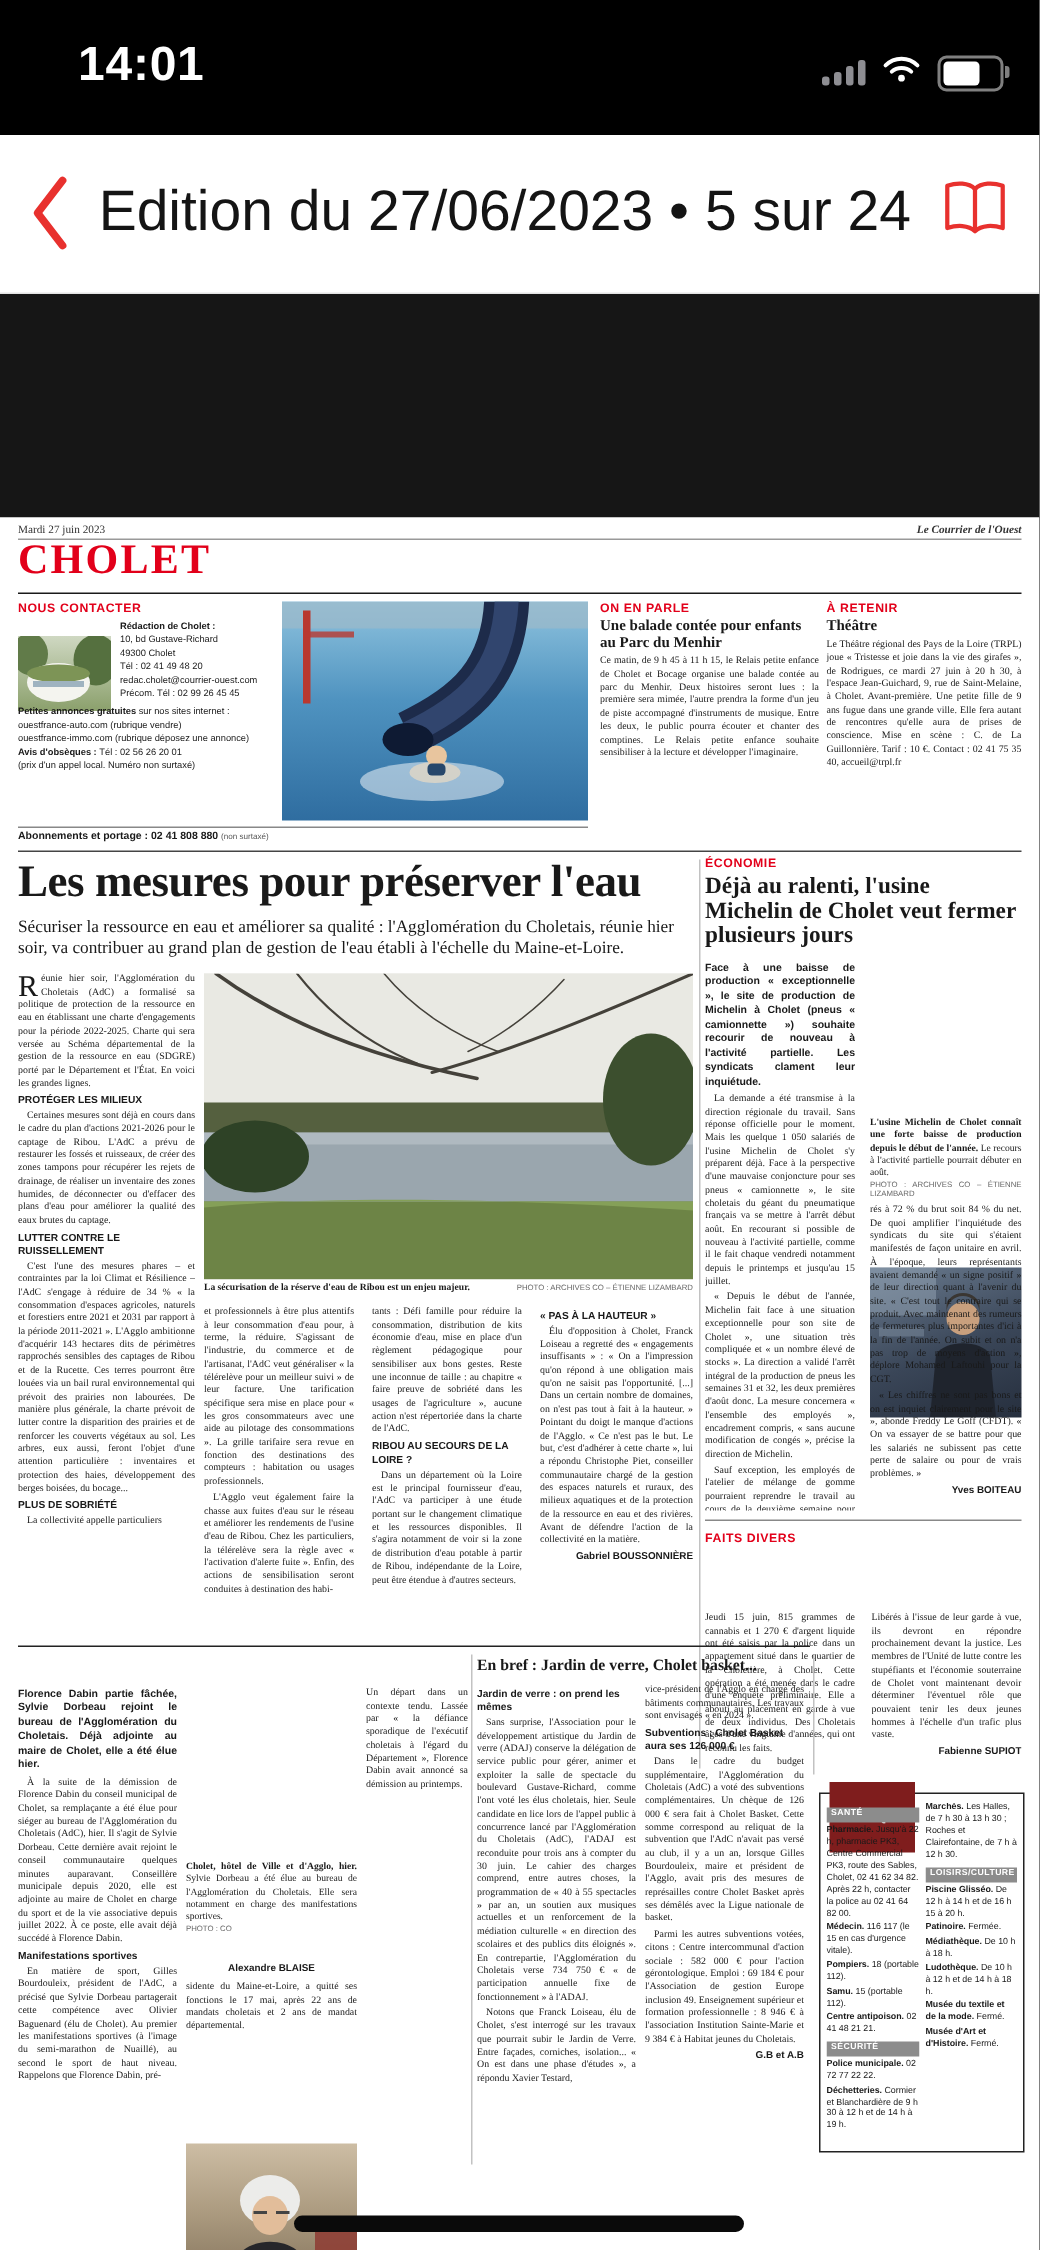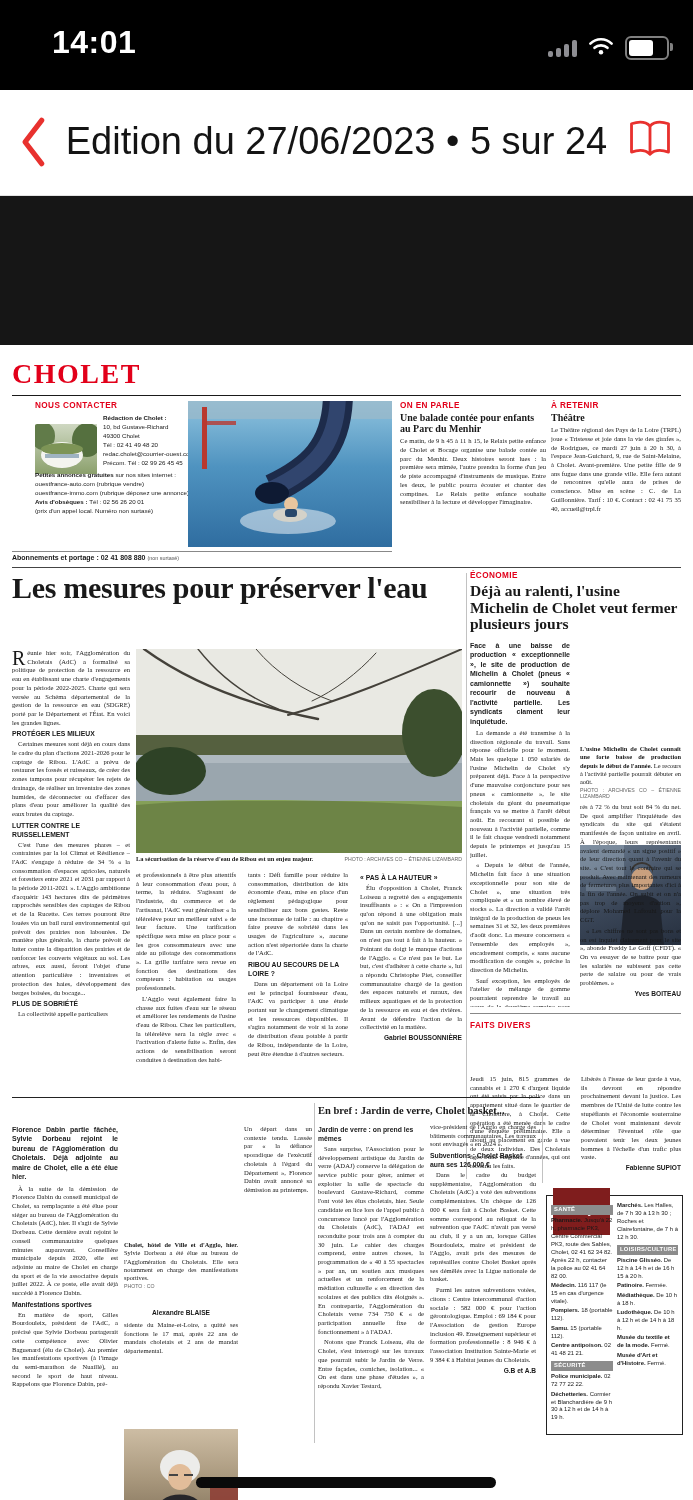--- a/index.html
+++ b/index.html
@@ -117,26 +117,30 @@
           <path d="M23 7 L23 33" stroke="#e8312e" stroke-width="2.6"></path>
         </svg>
       </span>
     </div>
   </div>
 
   <div class="letterbox"></div>
 
   <div id="page">
 
+    <div class="abs masthead">
+      <span>Mardi 27 juin 2023</span>
+      <span style="font-weight:700;font-style:italic;">Le Courrier de l'Ouest</span>
+    </div>
     <div class="abs section-title">CHOLET</div>
     <div class="hr" style="left:12px;right:12px;top:50px;background:#1a1a1a;"></div>
 
     <div class="abs" style="left:12px;right:12px;top:56px;height:162px;">
 
-      <div class="abs" style="left:0;top:0;width:172px;margin-left:23px;">
+      <div class="abs" style="left:0;top:0;width:172px;">
         <div class="lbl">NOUS CONTACTER</div>
         <div class="abs photo ph-building" style="left:0;top:14px;width:62px;height:50px;">
           <svg viewBox="0 0 62 50" preserveAspectRatio="none">
             <ellipse cx="52" cy="16" rx="15" ry="17" fill="#55703f"></ellipse>
             <ellipse cx="8" cy="12" rx="12" ry="14" fill="#617b49"></ellipse>
             <ellipse cx="27" cy="31" rx="21" ry="13" fill="#f4f4ef"></ellipse>
             <ellipse cx="27" cy="25" rx="21" ry="6" fill="#7d9456"></ellipse>
             <rect x="10" y="30" width="34" height="4" fill="#9fb3c0"></rect>
           </svg>
         </div>
@@ -187,20 +191,21 @@
       <div class="abs sub-line" style="left:0;top:150px;width:380px;">
         <strong>Abonnements et portage :</strong>
         <strong>02 41 808 880</strong>
         <span style="font-size:5.4px;color:#555;">(non surtaxé)</span>
       </div>
     </div>
 
     <div class="hr" style="left:12px;right:12px;top:222px;background:#444;"></div>
 
     <div class="abs h-main" style="left:12px;top:228px;width:452px;">Les mesures pour préserver l'eau</div>
+    <div class="abs lede" style="left:12px;top:266px;width:450px;">Sécuriser la ressource en eau et améliorer sa qualité : l'Agglomération du Choletais, réunie hier soir, va contribuer au grand plan de gestion de l'eau établi à l'échelle du Maine-et-Loire.</div>
 
     <div class="abs col dropcap" style="left:12px;top:304px;width:118px;height:446px;">
         <p>Réunie hier soir, l'Agglomération du Choletais (AdC) a formalisé sa politique de protection de la ressource en eau en établissant une charte d'engagements pour la période 2022-2025. Charte qui sera versée au Schéma départemental de la gestion de la ressource en eau (SDGRE) porté par le Département et l'État. En voici les grandes lignes.</p>
         <div class="sub">PROTÉGER LES MILIEUX</div>
         <p>Certaines mesures sont déjà en cours dans le cadre du plan d'actions 2021-2026 pour le captage de Ribou. L'AdC a prévu de restaurer les fossés et ruisseaux, de créer des zones tampons pour récupérer les rejets de drainage, de réaliser un inventaire des zones humides, de déconnecter ou d'effacer des plans d'eau pour améliorer la qualité des eaux brutes du captage.</p>
         <div class="sub">LUTTER CONTRE LE RUISSELLEMENT</div>
         <p>C'est l'une des mesures phares – et contraintes par la loi Climat et Résilience – l'AdC s'engage à réduire de 34 % « la consommation d'espaces agricoles, naturels et forestiers entre 2021 et 2031 par rapport à la période 2011-2021 ». L'Agglo ambitionne d'acquérir 143 hectares dits de périmètres rapprochés sensibles des captages de Ribou et de la Rucette. Ces terres pourront être louées via un bail rural environnemental qui prévoit des prairies non labourées. De manière plus générale, la charte prévoit de lutter contre la disparition des prairies et de renforcer les couverts végétaux au sol. Les arbres, eux aussi, feront l'objet d'une attention particulière : inventaires et protection des haies, développement des berges boisées, du bocage...</p>
         <div class="sub">PLUS DE SOBRIÉTÉ</div>
         <p>La collectivité appelle particuliers</p>
       </div>

